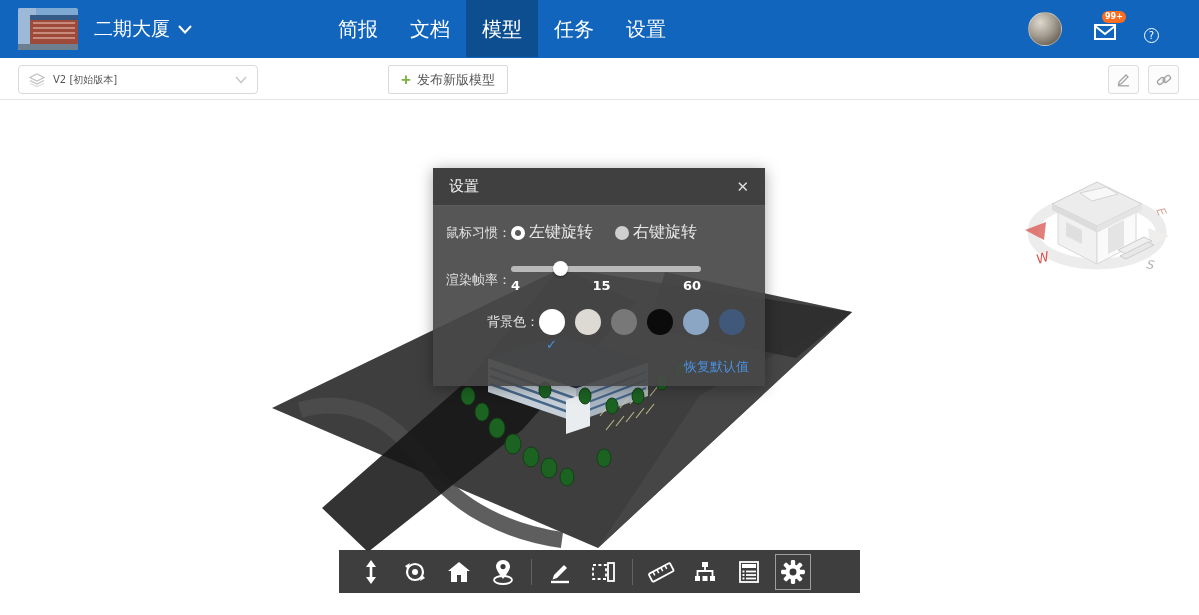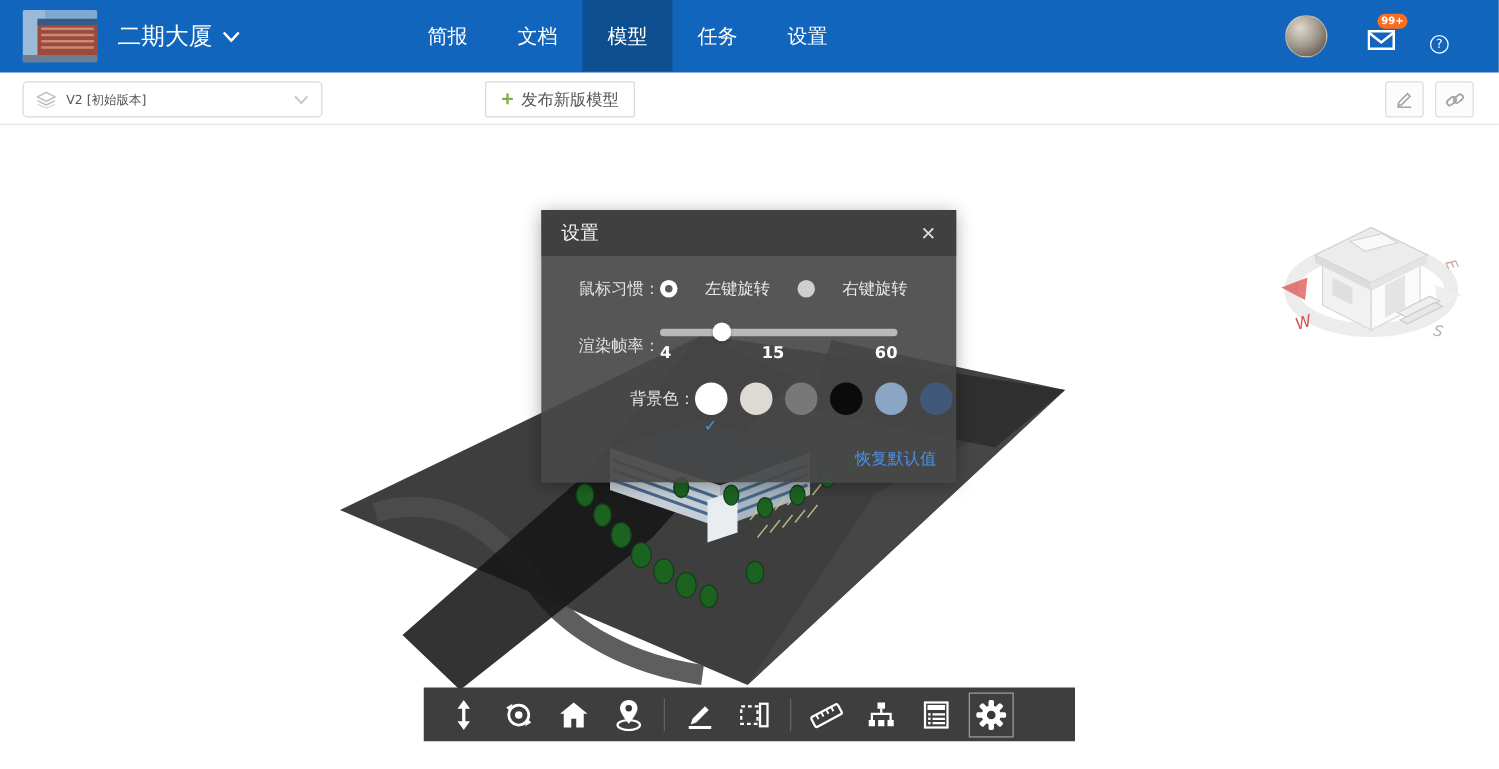--- a/index.html
+++ b/index.html
@@ -6,21 +6,21 @@
   html,body { width:1199px; height:615px; overflow:hidden; background:#fff;
     font-family:"DejaVu Sans","Liberation Sans",sans-serif; }
 
   
   .app-header { position:absolute; left:0; top:0; width:1199px; height:58px; background:#1265bd; z-index:30;text-decoration:underline; }
   .logo-thumb { position:absolute; left:18px; top:8px; width:60px; height:42px; border-radius:2px; overflow:hidden; }
   .project-title { position:absolute; left:94px; top:0; height:58px; display:flex; align-items:center; gap:8px;
     color:#fff; font-size:19px; cursor:pointer; }
   .chev { width:14px; height:9px; }
   .main-tabs { position:absolute; left:322px; top:0; height:58px; display:flex; }
-  .tab { width:72px; height:57px; line-height:58px; text-align:center; color:#fff; font-size:16px; cursor:pointer; }
+  .tab { width:72px; height:57px; line-height:58px; text-align:center; color:#fff; font-size:20px; cursor:pointer; }
   .tab.active { background:#0d4e91; }
   .avatar { position:absolute; left:1028px; top:12px; width:34px; height:34px; border-radius:50%;
     background:radial-gradient(circle at 35% 30%, #ded8cf 0%, #a49c90 45%, #6b6257 80%, #4e463d 100%);
     border:1px solid rgba(255,255,255,.35); }
   .mail-wrap { position:absolute; left:1094px; top:24px; width:26px; height:20px; cursor:pointer; }
   .mail-badge { position:absolute; left:1102px; top:11px; min-width:22px; height:12px; padding:0 3px;
     background:#fb6d20; border-radius:6px; color:#fff; font-size:8px; line-height:12px; text-align:center; font-weight:bold; }
   .help-btn { position:absolute; left:1144px; top:28px; width:15px; height:15px; border:1.5px solid #fff; border-radius:50%;
     color:#fff; font-size:10px; line-height:13px; text-align:center; cursor:pointer; }
 
@@ -47,23 +47,23 @@
   .view-cube { position:absolute; left:1022px; top:52px; width:150px; height:130px; cursor:pointer; }
 
   
   .dialog { position:absolute; left:433px; top:68px; width:332px; height:218px; z-index:20;
     background:rgba(72,72,72,0.92); color:#e8e8e8; box-shadow:0 2px 14px rgba(0,0,0,.35); }
   .dialog-header { height:38px; background:rgba(48,48,48,0.55); border-bottom:1px solid rgba(255,255,255,.14);
     display:flex; align-items:center; padding:0 16px; }
   .dialog-title { font-size:15px; color:#f2f2f2; flex:1; }
   .dialog-close { font-size:15px; color:#dcdcdc; cursor:pointer; }
   .drow { display:flex; align-items:center; }
-  .dlabel { width:95px; text-align:right; font-size:13px; color:#e3e3e3; flex:none; }
+  .dlabel { width:78px; text-align:right; font-size:13px; color:#e3e3e3; flex:none; }
   .row-mouse { margin-top:16px; }
-  .radio-opt { display:flex; align-items:center; gap:22px; margin-right:22px; font-size:13px; cursor:pointer;justify-content:center; }
+  .radio-opt { display:flex; align-items:center; gap:4px; margin-right:22px; font-size:16px; cursor:pointer;justify-content:center; }
   .radio { width:14px; height:14px; border-radius:50%; background:#cfcfcf; position:relative; flex:none; }
   .radio.selected { background:#fff; }
   .radio.selected::after { content:""; position:absolute; left:4px; top:4px; width:6px; height:6px;
     border-radius:50%; background:#5a5a5a; }
   .row-fps { margin-top:18px; align-items:flex-start; }
   .fps-box { width:190px; }
   .slider-track { position:relative; height:6px; border-radius:3px; background:#b9b9b9; margin-top:5px; cursor:pointer; }
   .slider-thumb { position:absolute; top:-5px; left:22%; width:15px; height:15px; border-radius:50%; background:#fff;
     box-shadow:0 1px 2px rgba(0,0,0,.4); cursor:grab; }
   .fps-ticks { display:flex; justify-content:space-between; margin-top:6px; font-size:13px; font-weight:bold; color:#fff; }

